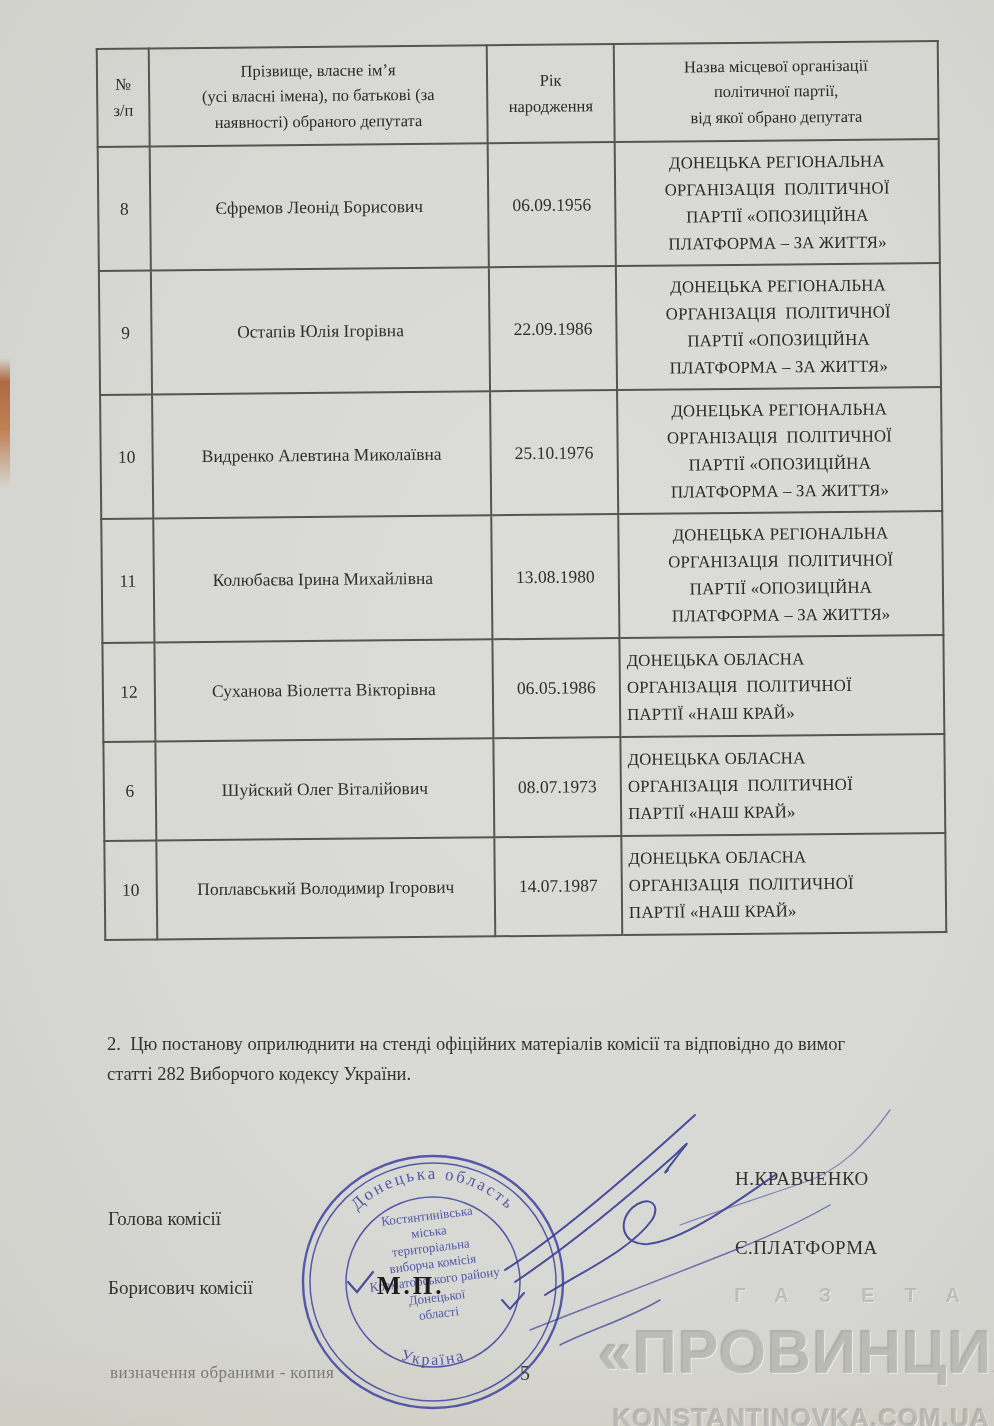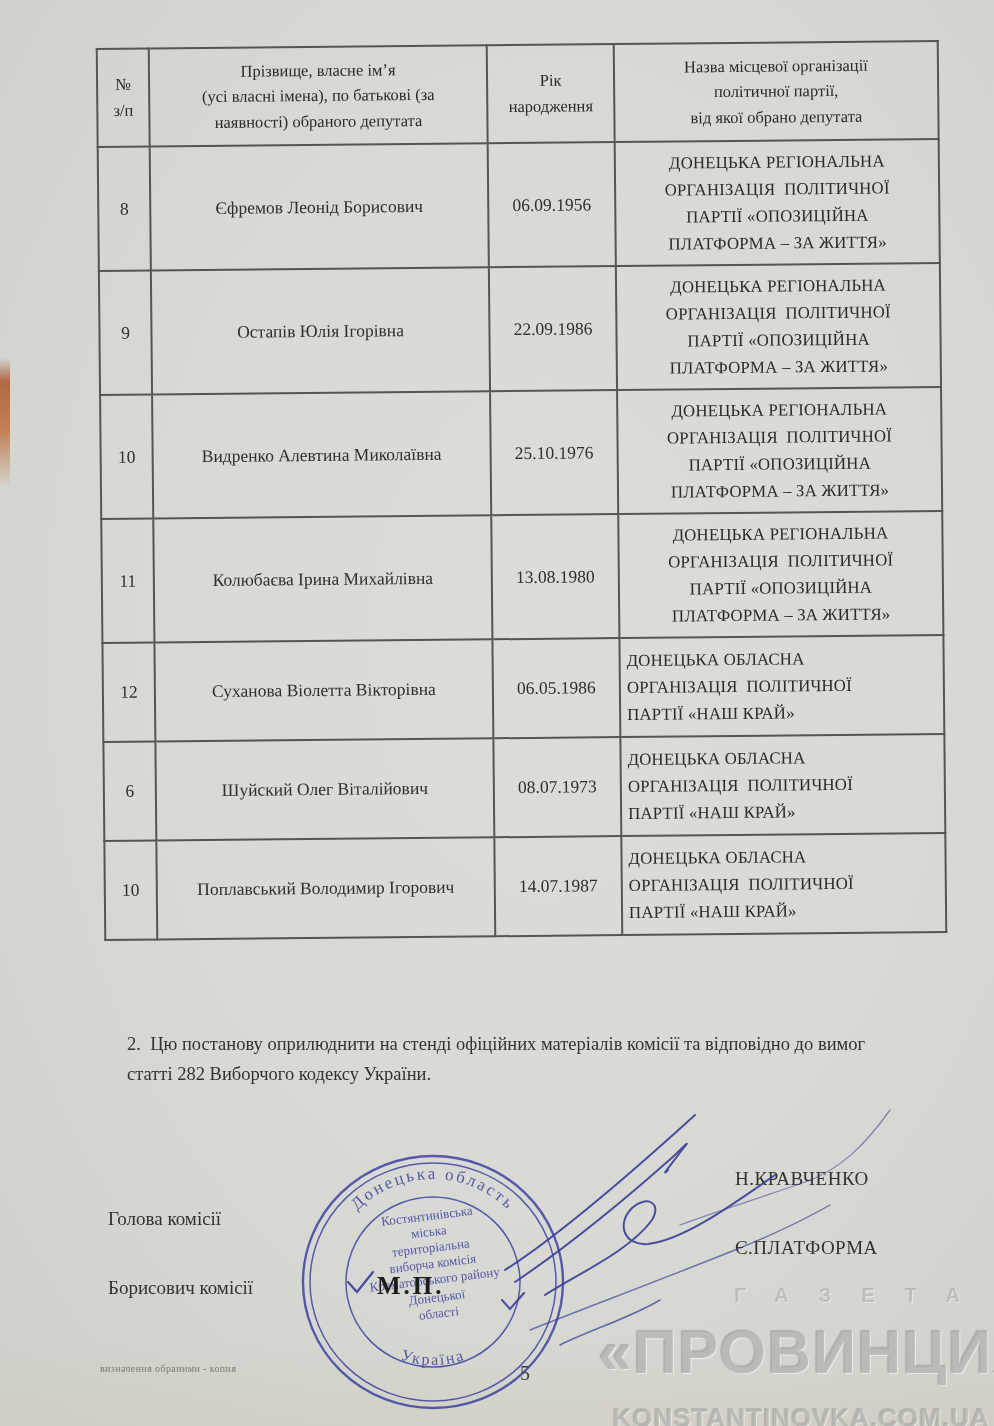--- a/index.html
+++ b/index.html
@@ -46,21 +46,21 @@
   td.c-birth{text-align:center;}
   td.c-party{
     white-space:pre-wrap;font-size:16.8px;line-height:1.62;color:#2b2b27;
     letter-spacing:0.2px;
   }
   td.party-center{text-align:center;}
   td.party-left{text-align:left;padding-left:9px;}
   
   .body-text{
     position:absolute;left:107px;top:1030px;width:868px;
-    font-size:18.5px;line-height:1.6;white-space:pre-wrap;color:#34342f;margin-left:20px;
+    font-size:18.5px;line-height:1.6;white-space:pre-wrap;color:#34342f;
   }
   
   .sig-label{position:absolute;left:108px;font-size:19px;color:#33332e;margin-top:40px;}
   .sig-name{position:absolute;left:735px;font-size:19px;letter-spacing:0.5px;color:#33332e;}
   .sig-row1{top:1168px}
   .sig-row2{top:1237px}
   
   .stamp-svg{position:absolute;left:295px;top:1150px;opacity:0.88;}
   .mp-mark{
     position:absolute;left:377px;top:1272px;
@@ -84,21 +84,21 @@
   }
   .wm-bottom{
     margin-top:16px;
     font-size:26px;font-weight:bold;letter-spacing:1px;
     color:rgba(178,178,172,0.75);
     text-shadow:1px 1px 0 rgba(255,255,255,0.5), -1px -1px 1px rgba(110,110,104,0.3);
     white-space:nowrap;
   }
   
   .footer-note{
-    position:absolute;left:100px;top:1363px;font-size:10px;
+    position:absolute;left:110px;top:1363px;font-size:17px;
     color:#7b7b72;letter-spacing:0.4px;
   }
   .page-number{
     position:absolute;left:520px;top:1362px;font-size:20px;color:#3c3c36;
   }
 </style>
 </head>
 <body>
 
 <div class="page">

